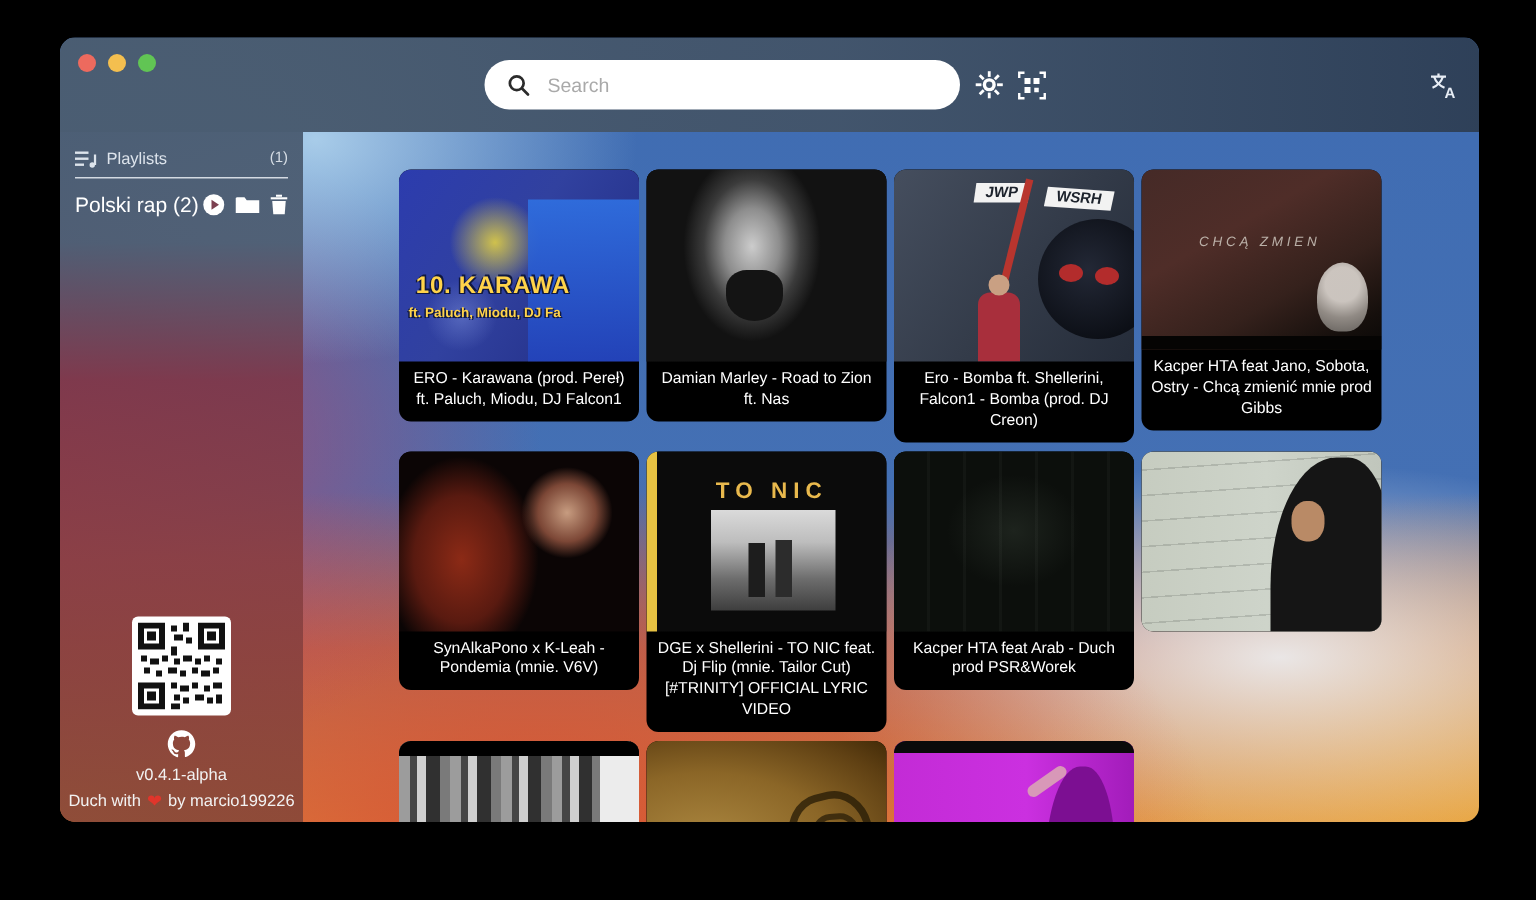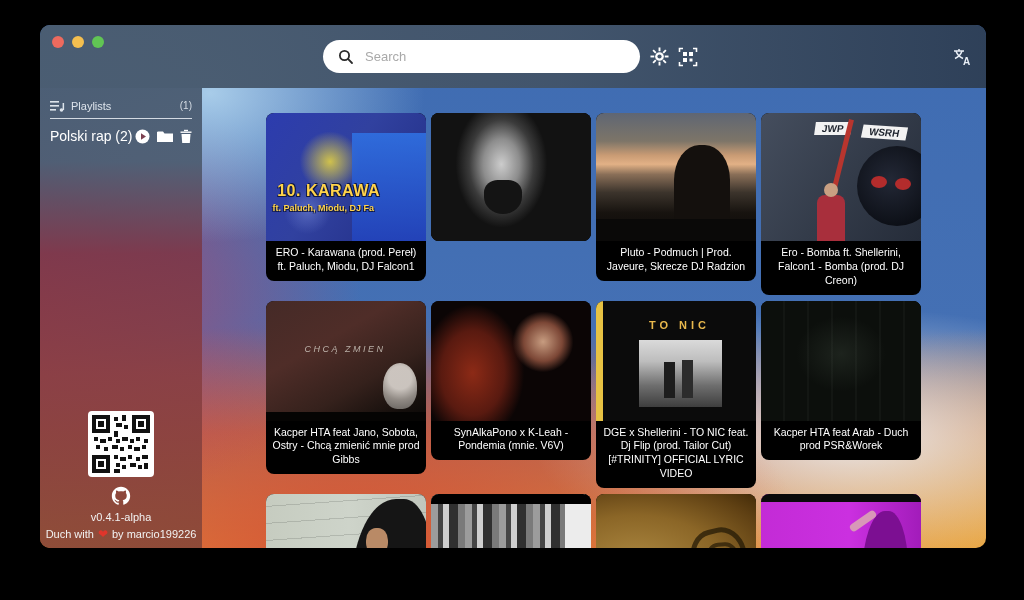--- a/index.html
+++ b/index.html
@@ -96,21 +96,21 @@
   .t21 .ov{position:absolute;left:24%;top:36%;color:#cfc8bf;font-size:9px;letter-spacing:2.5px;opacity:.85;}
   .t21 .doll{position:absolute;right:9px;bottom:12px;width:34px;height:46px;opacity:.92;
        background:radial-gradient(circle at 50% 32%,#d9d3cd 0 32%,#9b958f 62%,#6a6662 100%);border-radius:50% 50% 42% 42%;}
   .t21::after{content:"";position:absolute;left:0;right:0;bottom:0;height:9px;background:#050403;}
 
   .t22{background:radial-gradient(circle 40px at 70% 34%,#c79c80 0%,#7c4736 48%,rgba(0,0,0,0) 76%),
        radial-gradient(ellipse 66px 88px at 26% 60%,#8c2a16 0%,#591a10 48%,rgba(0,0,0,0) 78%),#0b0505;}
 
   .t23{background:linear-gradient(90deg,#e7c243 0,#e7c243 7px,#0b0b0b 7px);}
   .t23 .ttl{position:absolute;top:15%;left:7px;right:0;text-align:center;color:#e9b94d;
-       font-weight:bold;font-size:11px;letter-spacing:4px;}
+       font-weight:bold;font-size:15px;letter-spacing:4px;}
   .t23 .photo{position:absolute;left:27%;top:33%;width:52%;height:56%;
        background:linear-gradient(180deg,#dadada 0%,#bdbdbd 32%,#6e6e6e 68%,#3e3e3e 100%);}
   .t23 .photo::before{content:"";position:absolute;left:30%;top:32%;width:11px;height:36px;background:#1d1d1d;}
   .t23 .photo::after{content:"";position:absolute;left:52%;top:30%;width:11px;height:38px;background:#2c2c2c;}
 
   .t24{background:radial-gradient(ellipse 62px 52px at 50% 44%,#1d231d 0%,#0c0f0c 72%),#070907;}
   .t24::after{content:"";position:absolute;inset:0;opacity:.25;
        background:repeating-linear-gradient(90deg,transparent 0 22px,rgba(200,210,200,.15) 22px 24px);}
 
   .t31{background:linear-gradient(90deg,#c6ccc0 0%,#ced4ca 52%,#c0c6bc 100%);}
@@ -317,29 +317,23 @@
         <div class="th t11">
           <span class="panel"></span>
           <span class="ov1">10. KARAWA</span>
           <span class="ov2">ft. Paluch, Miodu, DJ Fa</span>
         </div>
         <div class="caption">ERO - Karawana (prod. Pereł) ft. Paluch, Miodu, DJ Falcon1</div>
       </div>
 
       <div class="card r1">
         <div class="th t12"></div>
-      </div>
-
-      <div class="card r1">
-        <div class="th t13">
-          <span class="fig"></span>
-          <span class="rail"></span>
-        </div>
-        <div class="caption">Pluto - Podmuch | Prod. Javeure, Skrecze DJ Radzion</div>
-      </div>
+        <div class="caption">Damian Marley - Road to Zion ft. Nas</div>
+      </div>
+
 
       <div class="card r1">
         <div class="th t14">
           <span class="ban b1">JWP</span>
           <span class="ban b2">WSRH</span>
           <span class="skull"></span>
           <span class="pole"></span>
           <span class="guy"></span>
         </div>
         <div class="caption">Ero - Bomba ft. Shellerini, Falcon1 - Bomba (prod. DJ Creon)</div>
@@ -356,21 +350,21 @@
       <div class="card r2">
         <div class="th t22"></div>
         <div class="caption">SynAlkaPono x K-Leah - Pondemia (mnie. V6V)</div>
       </div>
 
       <div class="card r2">
         <div class="th t23">
           <span class="ttl">TO NIC</span>
           <span class="photo"></span>
         </div>
-        <div class="caption">DGE x Shellerini - TO NIC feat. Dj Flip (prod. Tailor Cut) [#TRINITY] OFFICIAL LYRIC VIDEO</div>
+        <div class="caption">DGE x Shellerini - TO NIC feat. Dj Flip (mnie. Tailor Cut) [#TRINITY] OFFICIAL LYRIC VIDEO</div>
       </div>
 
       <div class="card r2">
         <div class="th t24"></div>
         <div class="caption">Kacper HTA feat Arab - Duch prod PSR&amp;Worek</div>
       </div>
 
       <div class="card r3">
         <div class="th t31">
           <span class="hood"></span>

